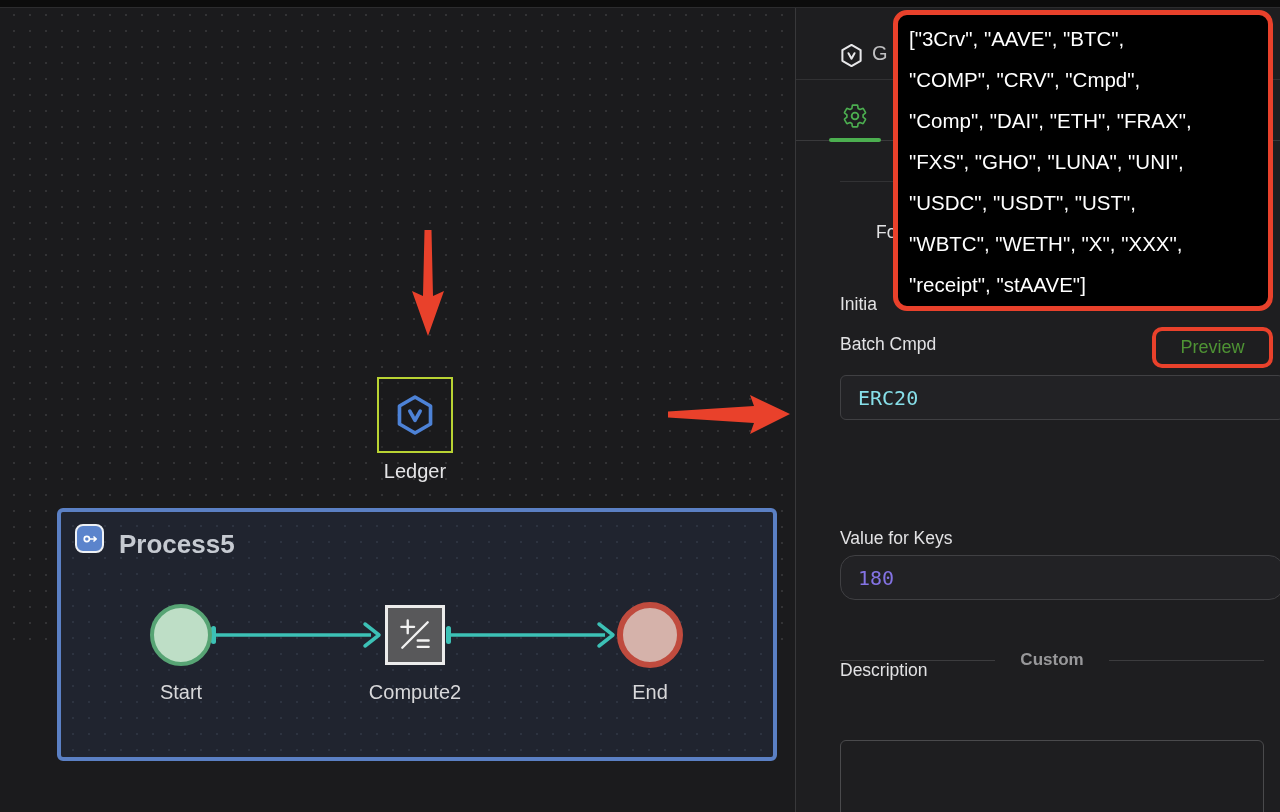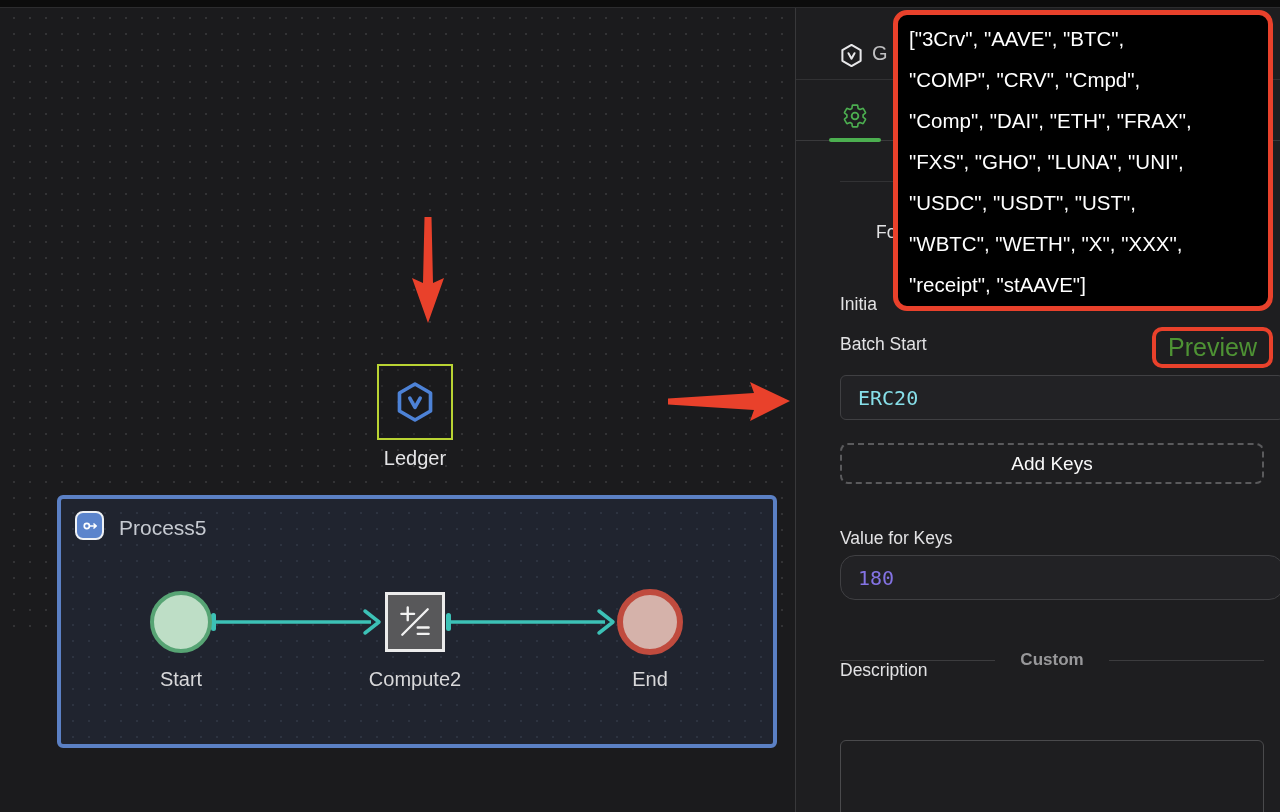--- a/index.html
+++ b/index.html
@@ -8,21 +8,21 @@
     position:relative; width:1280px; height:812px; overflow:hidden;
     background:#1b1b1d; font-family:"Liberation Sans", sans-serif;
   }
   .abs { position:absolute; }
 
   
   .top-strip { left:0; top:0; width:1280px; height:8px; background:#0c0c0c; border-bottom:1px solid #2c2c2e; z-index:1; }
 
   
   .canvas {
-    left:0; top:0; width:796px; height:640px; background:#1b1b1d;
+    left:0; top:13px; width:796px; height:640px; background:#1b1b1d;
     background-image:radial-gradient(circle, #333335 1.1px, transparent 1.5px);
     background-size:16px 16px; background-position:6px 10px;
   }
 
   
   .ledger-node {
     left:377px; top:364px; width:76px; height:76px;
     border:2px solid #b9d333; background:rgba(27,27,29,.35);
     display:flex; align-items:center; justify-content:center; cursor:pointer;
   }
@@ -33,21 +33,21 @@
     left:57px; top:495px; width:720px; height:253px;
     border:4px solid #5b80c4; border-radius:6px; background:#20242f;
     background-image:radial-gradient(circle, #2d3340 1.1px, transparent 1.5px);
     background-size:16px 16px; background-position:4px 6px;
   }
   .group-icon {
     left:14px; top:12px; width:29px; height:29px; background:#5b84cc;
     border:2.5px solid #eef1f5; border-radius:8px;
     display:flex; align-items:center; justify-content:center;
   }
-  .group-title { left:58px; top:17px; font-size:21px; font-weight:400; color:#c6cad1; }
+  .group-title { left:58px; top:17px; font-size:26px; font-weight:700; color:#c6cad1; }
 
   .start-node {
     left:89px; top:92px; width:62px; height:62px; border-radius:50%;
     background:#bedec6; border:4px solid #57a474; cursor:pointer;
   }
   .compute-node {
     left:324px; top:93px; width:60px; height:60px;
     background:#58585a; border:3px solid #ececec; cursor:pointer;
     display:flex; align-items:center; justify-content:center;
   }
@@ -75,21 +75,21 @@
   .add-keys-btn {
     left:44px; top:435px; width:424px; height:41px; background:transparent;
     border:2px dashed #5a5a5c; border-radius:8px; color:#fafafa;
     font-family:"Liberation Sans", sans-serif; font-size:19px; font-weight:500; cursor:pointer;
   }
   .preview-box {
     left:356px; top:319px; width:121px; height:41px;
     border:4px solid #e9412b; border-radius:10px;
     display:flex; align-items:center; justify-content:center;
   }
-  .preview-text { color:#4e9334; font-size:25px; cursor:pointer; }
+  .preview-text { color:#4e9334; font-size:18px; cursor:pointer; }
   .custom-divider { left:44px; top:642px; width:424px; height:20px; display:flex; align-items:center; }
   .custom-divider .line { flex:1; height:1px; background:#3c3c3e; }
   .custom-divider .txt { margin:0 25px; color:#98989a; font-size:17px; font-weight:600; }
   .desc-textarea {
     left:44px; top:732px; width:424px; height:130px; background:#1e1e20;
     border:1px solid #4a4a4c; border-radius:6px; resize:none; outline:none;
     color:#e2e2e4; font-family:"Liberation Sans", sans-serif; font-size:17px; padding:10px 14px;
   }
 
   
@@ -179,28 +179,27 @@
       <circle cx="12" cy="12" r="3.1" fill="none" stroke="#4caf50" stroke-width="1.7"></circle>
       <path d="M19.43 12.98c.04-.32.07-.65.07-.98s-.03-.66-.07-.98l2.11-1.65a.5.5 0 0 0 .12-.64l-2-3.46a.5.5 0 0 0-.61-.22l-2.49 1a7.3 7.3 0 0 0-1.69-.98l-.38-2.65A.5.5 0 0 0 14 2h-4a.5.5 0 0 0-.49.42l-.38 2.65c-.61.25-1.17.59-1.69.98l-2.49-1a.5.5 0 0 0-.61.22l-2 3.46a.5.5 0 0 0 .12.64l2.11 1.65c-.04.32-.07.65-.07.98s.03.66.07.98l-2.11 1.65a.5.5 0 0 0-.12.64l2 3.46c.14.24.42.34.61.22l2.49-1c.52.39 1.08.73 1.69.98l.38 2.65c.04.24.24.42.49.42h4c.25 0 .45-.18.49-.42l.38-2.65c.61-.25 1.17-.59 1.69-.98l2.49 1c.23.09.47 0 .61-.22l2-3.46a.5.5 0 0 0-.12-.64l-2.11-1.65z" fill="none" stroke="#4caf50" stroke-width="1.5" stroke-linejoin="round"></path>
     </svg>
     <div class="abs tab-underline"></div>
 
     <div class="abs inset-divider"></div>
 
     <div class="abs field-label" style="left:60px; top:214px;margin-left:20px;">Form</div>
     <div class="abs field-label" style="left:44px; top:268px;margin-top:18px;">Initia</div>
 
-    <div class="abs field-label" style="left:44px; top:326px;">Batch Start</div>
+    <div class="abs field-label" style="left:44px; top:326px;">Batch Cmpd</div>
     <div class="abs preview-box">
       <span class="preview-text">Preview</span>
     </div>
 
     <input class="abs panel-input" style="top: 367px;" type="text" value="ERC20">
 
-    <button class="abs add-keys-btn">Add Keys</button>
 
     <div class="abs field-label" style="left:44px; top:520px;">Value for Keys</div>
     <input class="abs panel-input input-purple" style="top: 547px;" type="text" value="180">
 
     <div class="abs custom-divider">
       <div class="line"></div>
       <div class="txt">Custom</div>
       <div class="line"></div>
     </div>
 

